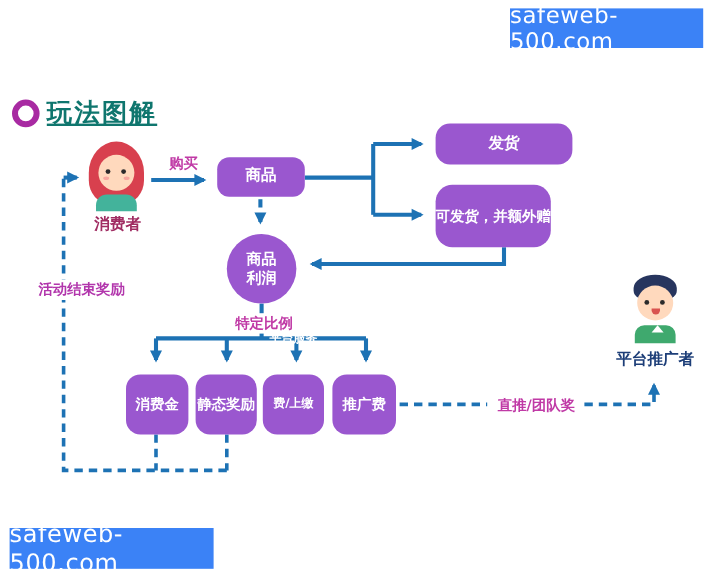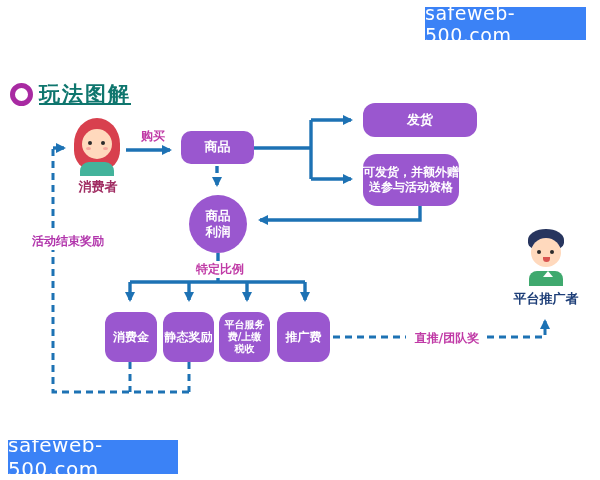--- a/index.html
+++ b/index.html
@@ -23,21 +23,21 @@
   svg.connectors{position:absolute;left:0;top:0;}
 
   
   .node{position:absolute;background:#9a57cf;color:#ffffff;font-weight:bold;
     display:flex;flex-direction:column;align-items:center;justify-content:center;
     text-align:center;line-height:1.25;}
   .n-product{left:181px;top:131px;width:73px;height:33px;border-radius:10px;font-size:13px;}
   .n-ship{left:363px;top:103px;width:114px;height:34px;border-radius:12px;font-size:13px;}
   .n-shipbonus{left:363px;top:154px;width:96px;height:52px;border-radius:14px;font-size:12px;}
   .n-profit{left:189px;top:195px;width:58px;height:58px;border-radius:50%;font-size:12.5px;}
-  .n-small{top:312px;height:50px;border-radius:12px;font-size:12px;}
+  .n-small{top:312px;height:50px;border-radius:12px;font-size:12px;gap:42px;}
   .n-fund{left:105px;width:52px;}
   .n-static{left:163px;width:51px;}
   .n-fee{left:219px;width:51px;font-size:10px;line-height:1.2;}
   .n-promofee{left:277px;width:53px;}
 
   
   .edge-label{position:absolute;font-weight:bold;color:#c03aa6;font-size:12px;
     transform:translateX(-50%);white-space:nowrap;background:#ffffff;padding:0 2px;}
   .lbl-buy{left:153px;top:128px;font-family:Liberation Mono, monospace;}
   .lbl-ratio{left:220px;top:261px;}
@@ -146,21 +146,20 @@
     </div>
   </div>
   <div class="actor-label lbl-promoter">平台推广者</div>
 
   <div class="node n-product">商品</div>
 
   <div class="node n-ship">发货</div>
 
   <div class="node n-shipbonus">
     <span>可发货，并额外赠</span>
-    <span>送参与活动资格</span>
   </div>
 
   <div class="node n-profit">
     <span>商品</span>
     <span>利润</span>
   </div>
 
   <div class="node n-small n-fund">消费金</div>
 
   <div class="node n-small n-static">静态奖励</div>

